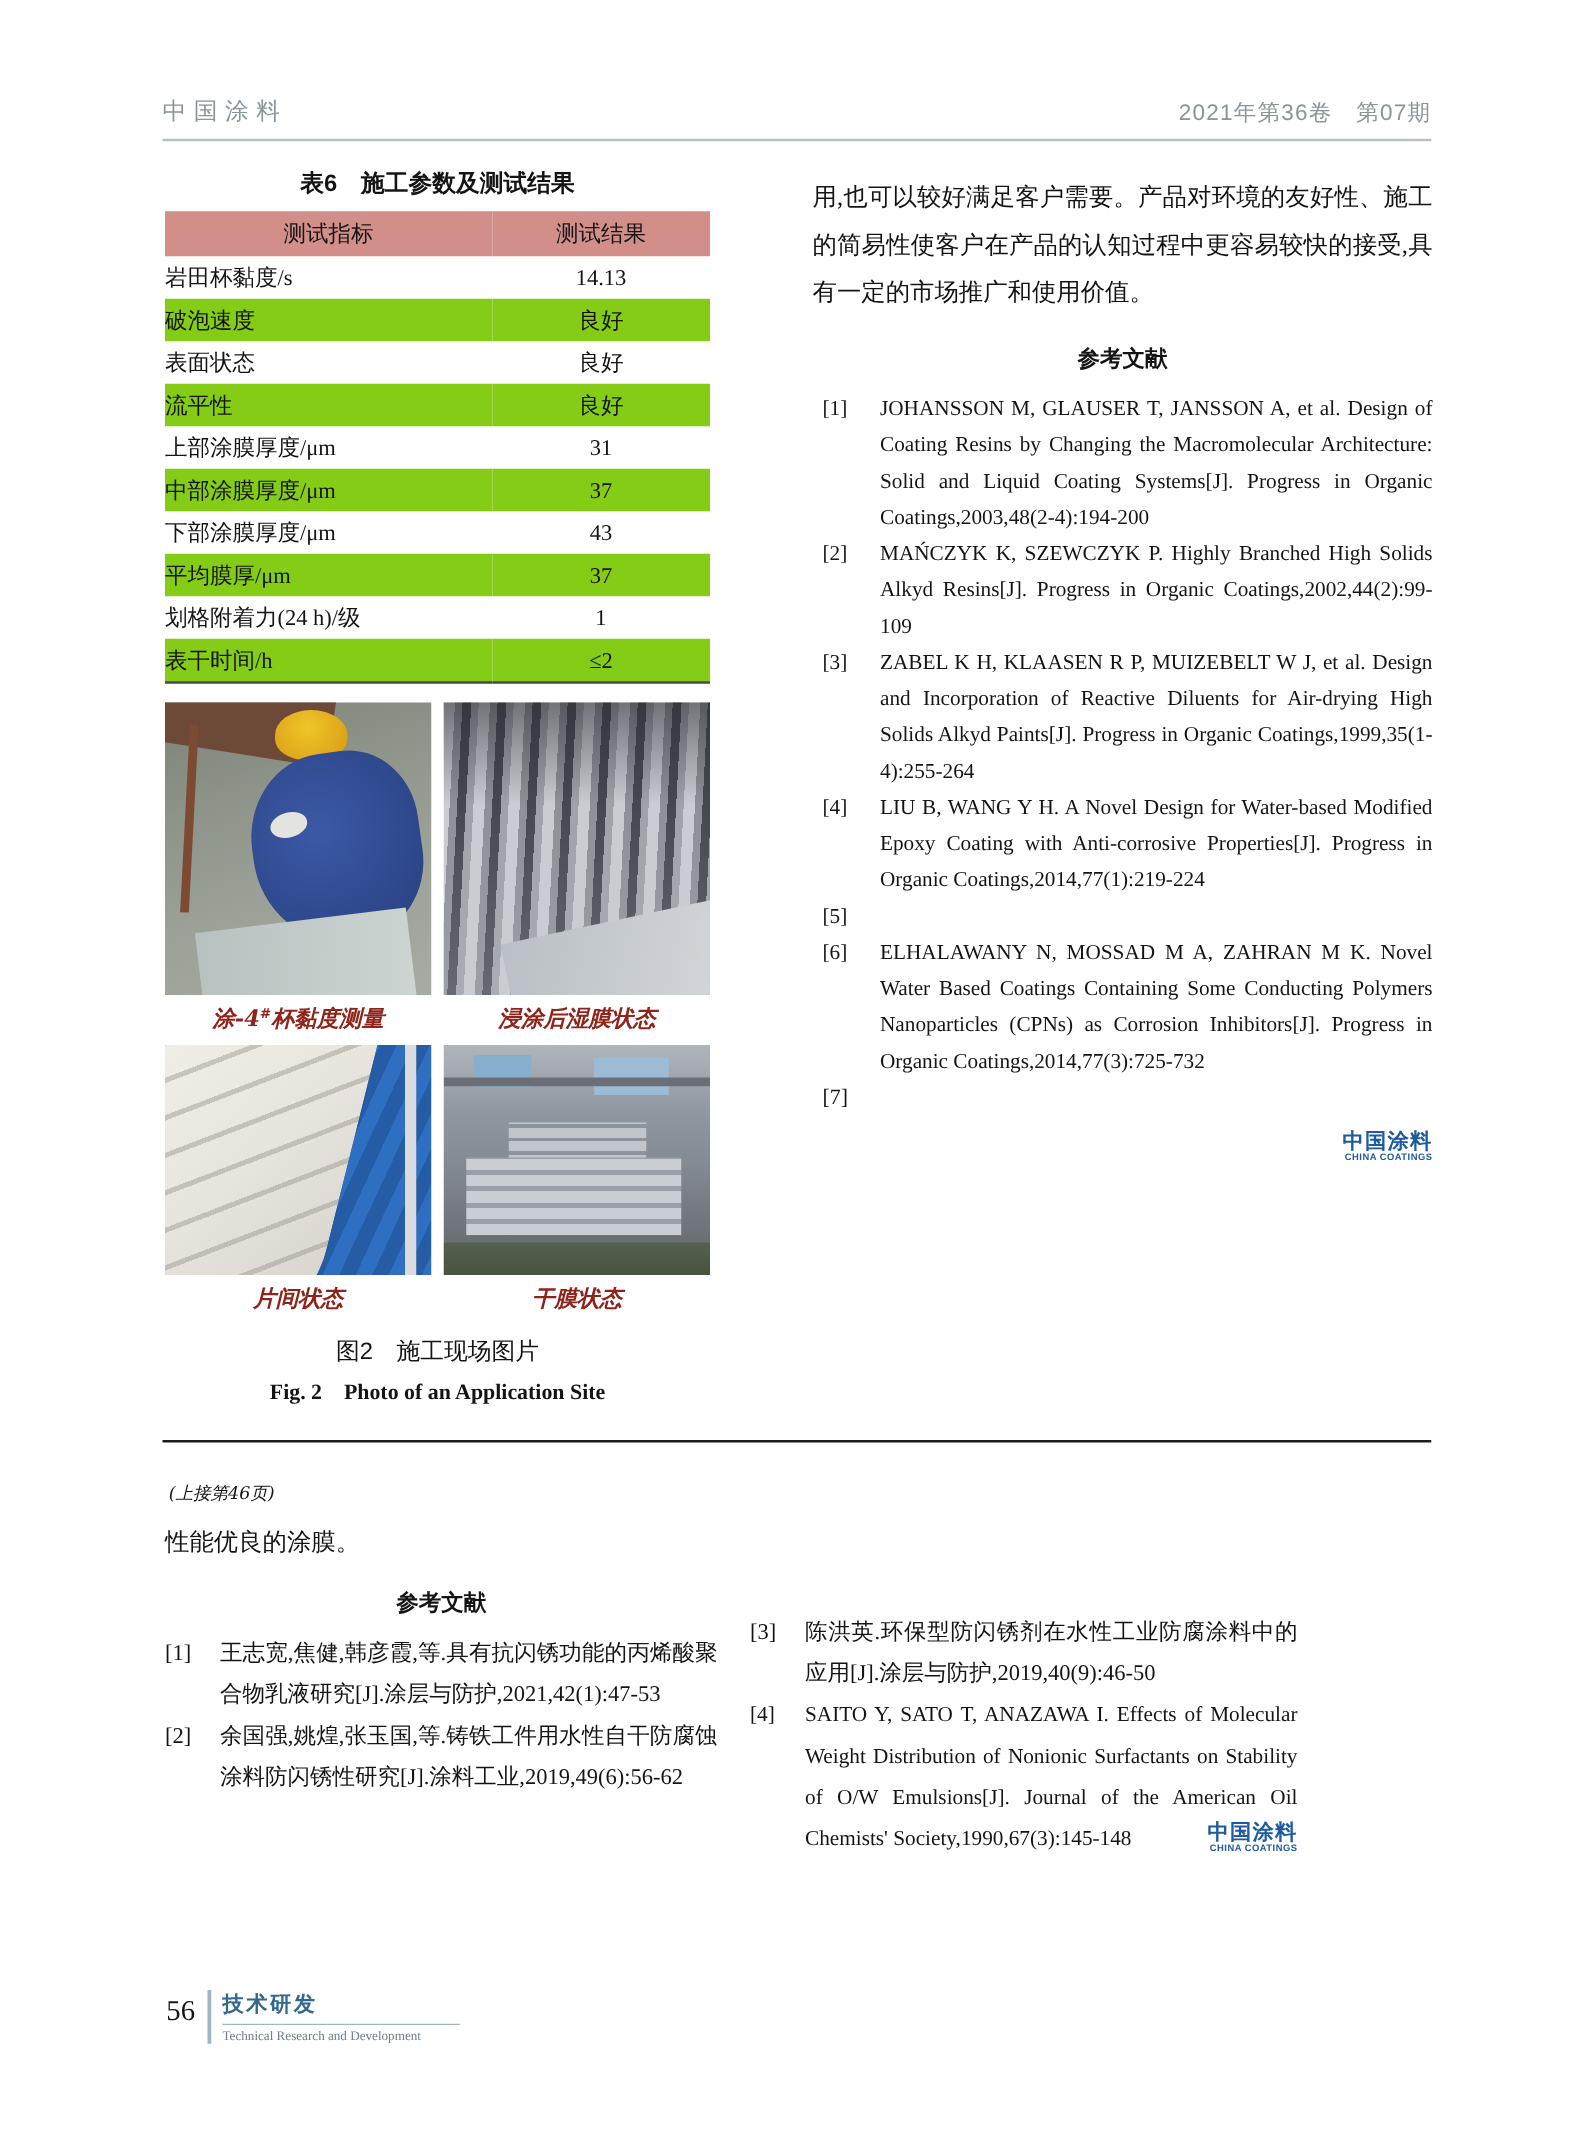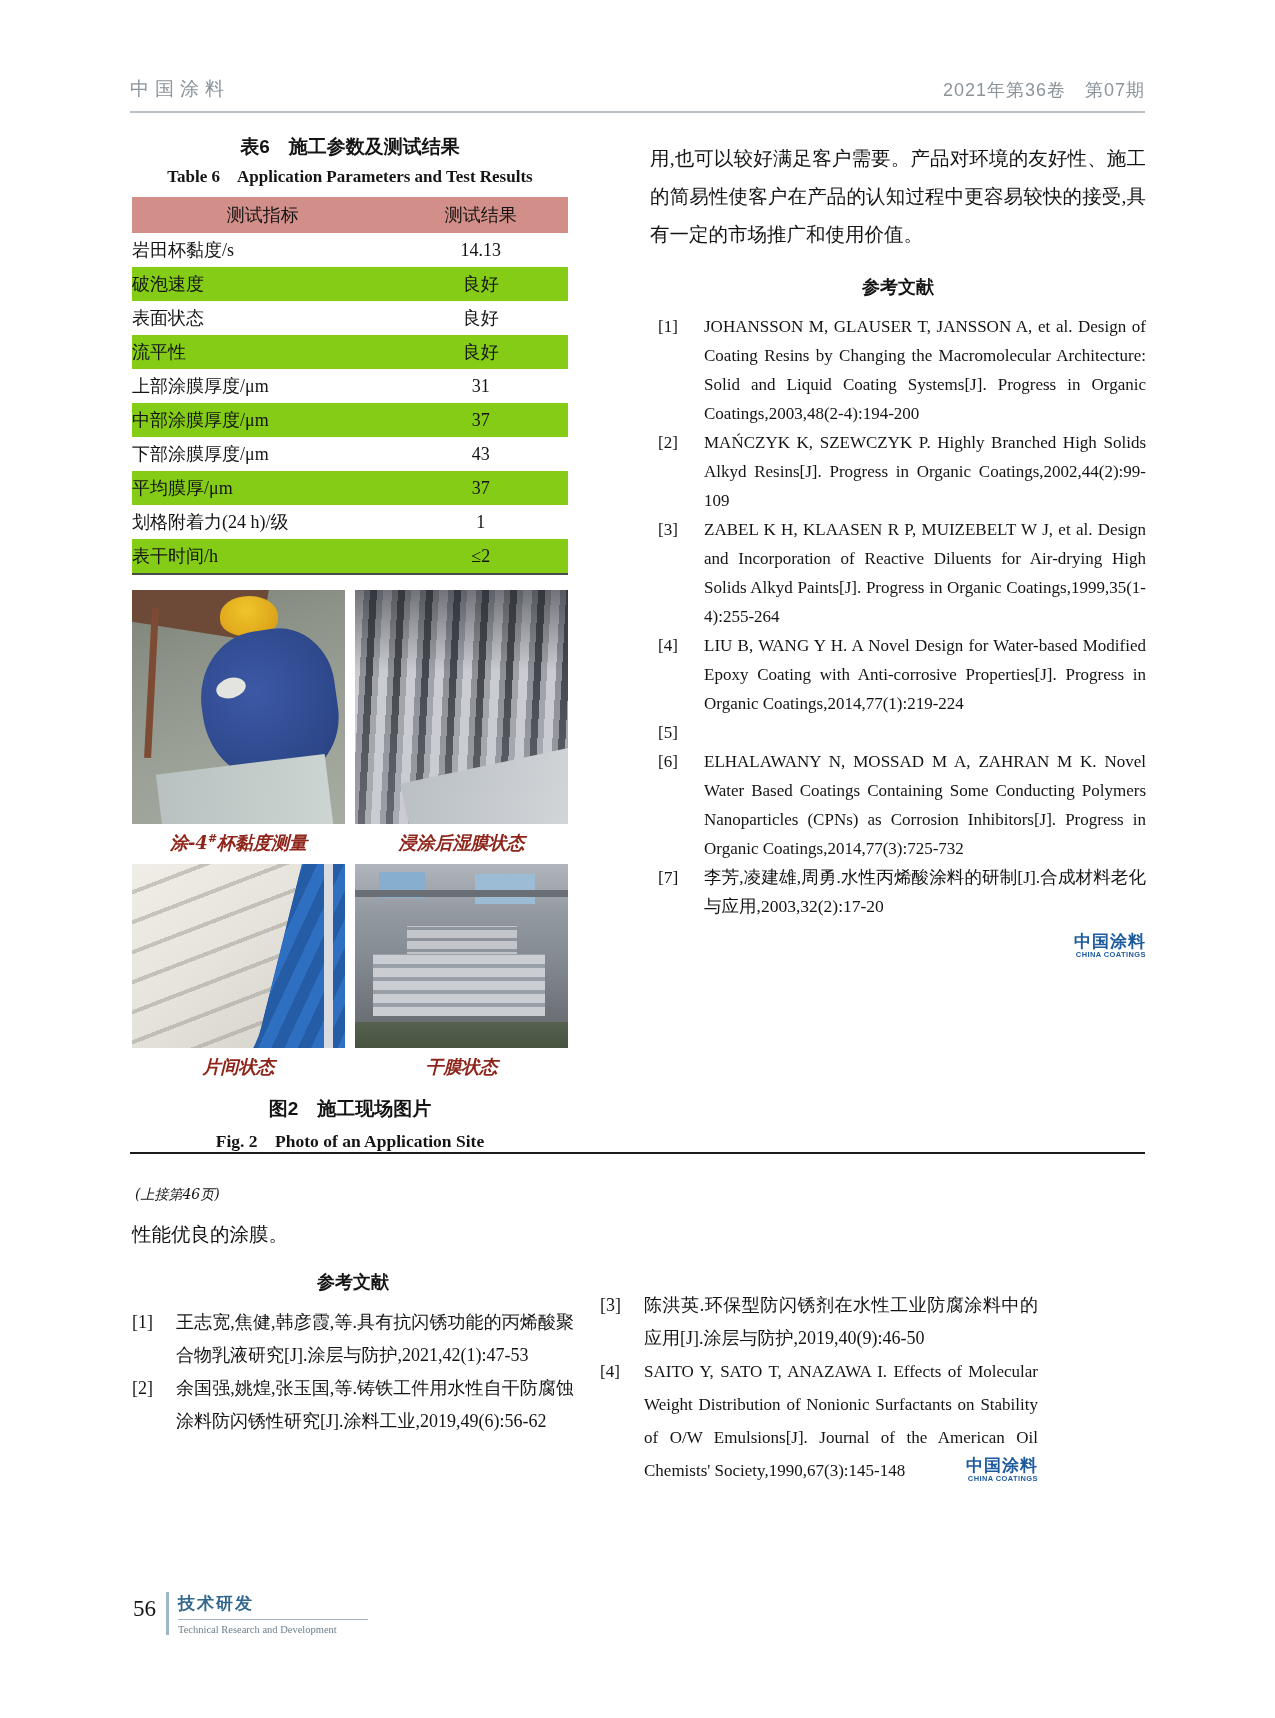--- a/index.html
+++ b/index.html
@@ -35,21 +35,21 @@
   .photos { margin-top:15px; display:grid; grid-template-columns:213px 213px; column-gap:10px; }
   .photo { position:relative; width:213px; overflow:hidden; background:#888; }
   .ph-tall  { height:234px; }
   .ph-short { height:184px; }
   .caption {
     grid-column:span 1; text-align:center; color:#8e241a; font-size:18px;
     font-style:italic; font-weight:bold; padding:7px 0 9px;
     font-family:"DejaVu Serif","Liberation Serif",serif;
   }
   .caption sup { font-size:11px; }
-  .fig-zh { text-align:center; font-weight:bold; font-size:19px; margin-top:8px;
+  .fig-zh { text-align:center; font-weight:normal; font-size:19px; margin-top:8px;
     font-family:"Liberation Sans","DejaVu Sans",sans-serif; }
   .fig-en { text-align:center; font-weight:bold; font-size:17.5px; margin-top:7px; }
   
   .p1 { background:linear-gradient(160deg,#7c8276 0%,#8d9388 30%,#9ba197 60%,#a7aca3 100%); }
   .p1 .beam { position:absolute; left:-25px; top:-30px; width:160px; height:70px;
     background:#6d4a38; transform:rotate(9deg); }
   .p1 .rod { position:absolute; left:16px; top:18px; width:7px; height:150px;
     background:#7d4b33; transform:rotate(3deg); }
   .p1 .helmet { position:absolute; left:88px; top:6px; width:58px; height:40px;
     background:radial-gradient(circle at 45% 35%,#f0c52a,#d79a15); border-radius:50% 50% 42% 42%; }
@@ -130,21 +130,20 @@
 
 <div class="page">
 
   <div class="pg-header">
     <span class="journal-name">中国涂料</span>
     <span class="issue-info">2021年第36卷　第07期</span>
   </div>
 
   <div class="col-left">
     <div class="tbl-title-zh">表6　施工参数及测试结果</div>
-    <div class="tbl-title-en">Table 6　Application Parameters and Test Results</div>
 
     <table class="t6">
       <thead>
         <tr>
           <th class="lbl">测试指标</th>
           <th class="val">测试结果</th>
         </tr>
       </thead>
       <tbody>
         <tr>
@@ -247,21 +246,20 @@
       </div>
     <div class="ref">
         <span class="idx">[5]</span>
       </div>
     <div class="ref">
         <span class="idx">[6]</span>
         <span class="txt">ELHALAWANY N, MOSSAD M A, ZAHRAN M K. Novel Water Based Coatings Containing Some Conducting Polymers Nanoparticles (CPNs) as Corrosion Inhibitors[J]. Progress in Organic Coatings,2014,77(3):725-732</span>
       </div>
     <div class="ref zh">
         <span class="idx">[7]</span>
-        <span class="txt">李芳,凌建雄,周勇.水性丙烯酸涂料的研制[J].合成材料老化与应用,2003,32(2):17-20</span>
       </div>
 
     <div class="logo logo-top">
       <div class="zh">中国涂料</div>
       <div class="en">CHINA COATINGS</div>
     </div>
   </div>
 
   <div class="divider"></div>
   <div class="cont-note">(上接第46页)</div>

